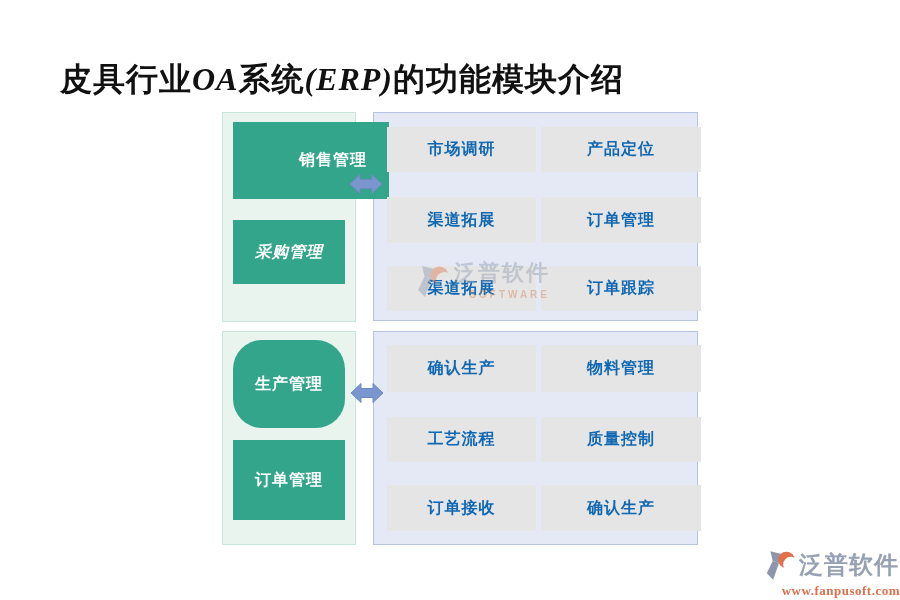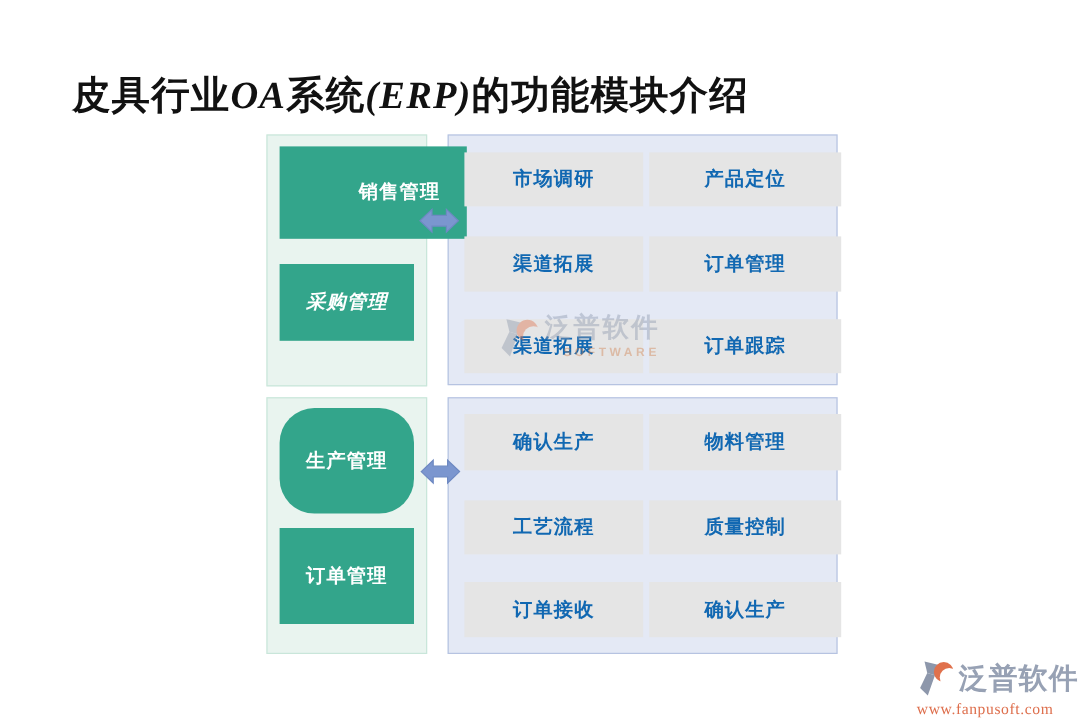--- a/index.html
+++ b/index.html
@@ -54,22 +54,22 @@
   .watermark .wm-glyph{width:36px;height:38px;flex:0 0 auto;margin-top:4px;}
   .wm-texts{display:flex;flex-direction:column;align-items:flex-end;margin-left:3px;}
   .wm-brand{font-size:22px;font-weight:bold;color:#8c97ad;letter-spacing:2px;white-space:nowrap;}
   .wm-sub{font-size:10px;font-weight:bold;color:#d0814f;letter-spacing:3px;margin-top:1px;}
   
   .corner-logo{position:absolute;left:764px;top:547px;width:136px;z-index:6;}
   .corner-row{display:flex;align-items:center;}
   .corner-glyph{width:33px;height:36px;flex:0 0 auto;}
   .corner-brand{font-size:24px;font-weight:bold;color:#97a1b4;letter-spacing:1px;margin-left:2px;white-space:nowrap;}
   .corner-url{
-    font-family:"Liberation Serif",serif;font-weight:normal;font-size:13px;color:#de6f4d;
-    letter-spacing:0.5px;text-align:left;margin-top:0px;white-space:nowrap;
+    font-family:"Liberation Serif",serif;font-weight:bold;font-size:13px;color:#de6f4d;
+    letter-spacing:0.5px;text-align:right;margin-top:0px;white-space:nowrap;
   }
 </style>
 </head>
 <body>
 
 <svg width="0" height="0" style="position:absolute" aria-hidden="true">
   <defs>
     <g id="fanpu-glyph">
       <path d="M7,4 L24,8 L16.5,16.5 L9.5,14.5 Z" fill="#8d97ab"></path>
       <path d="M9.5,14.5 L16.5,16.5 L10,35 L3,28 Z" fill="#8d97ab"></path>

